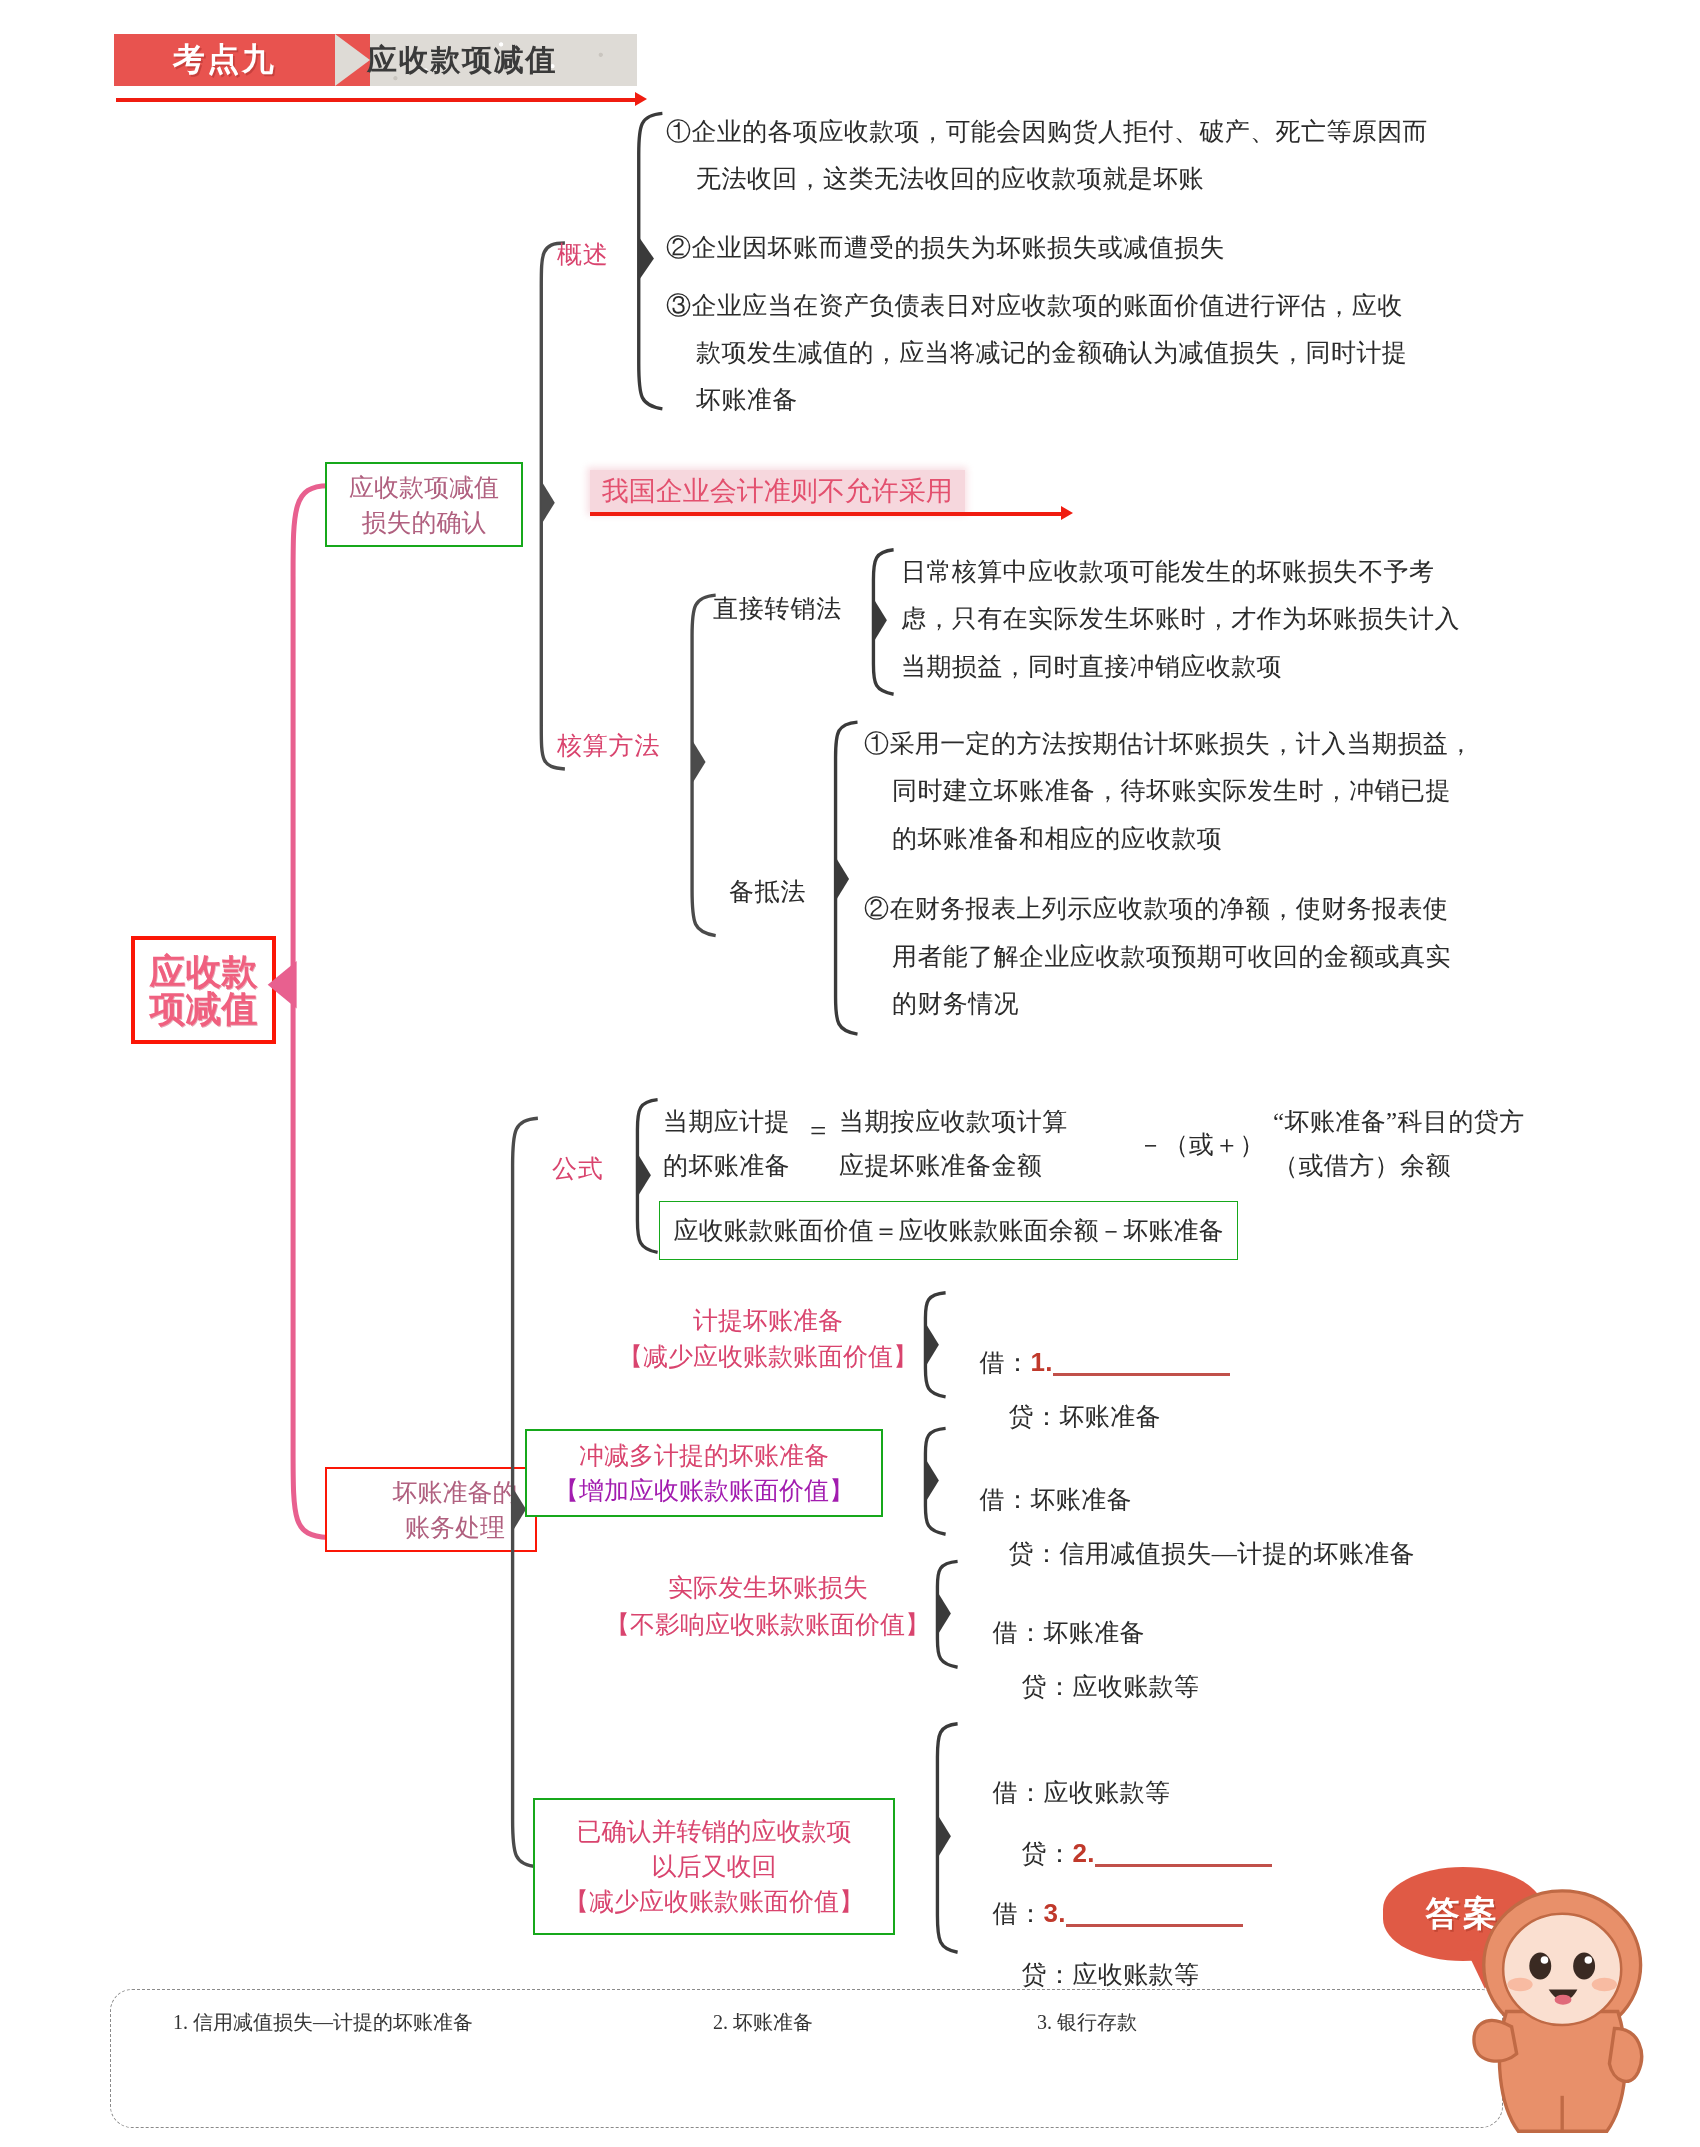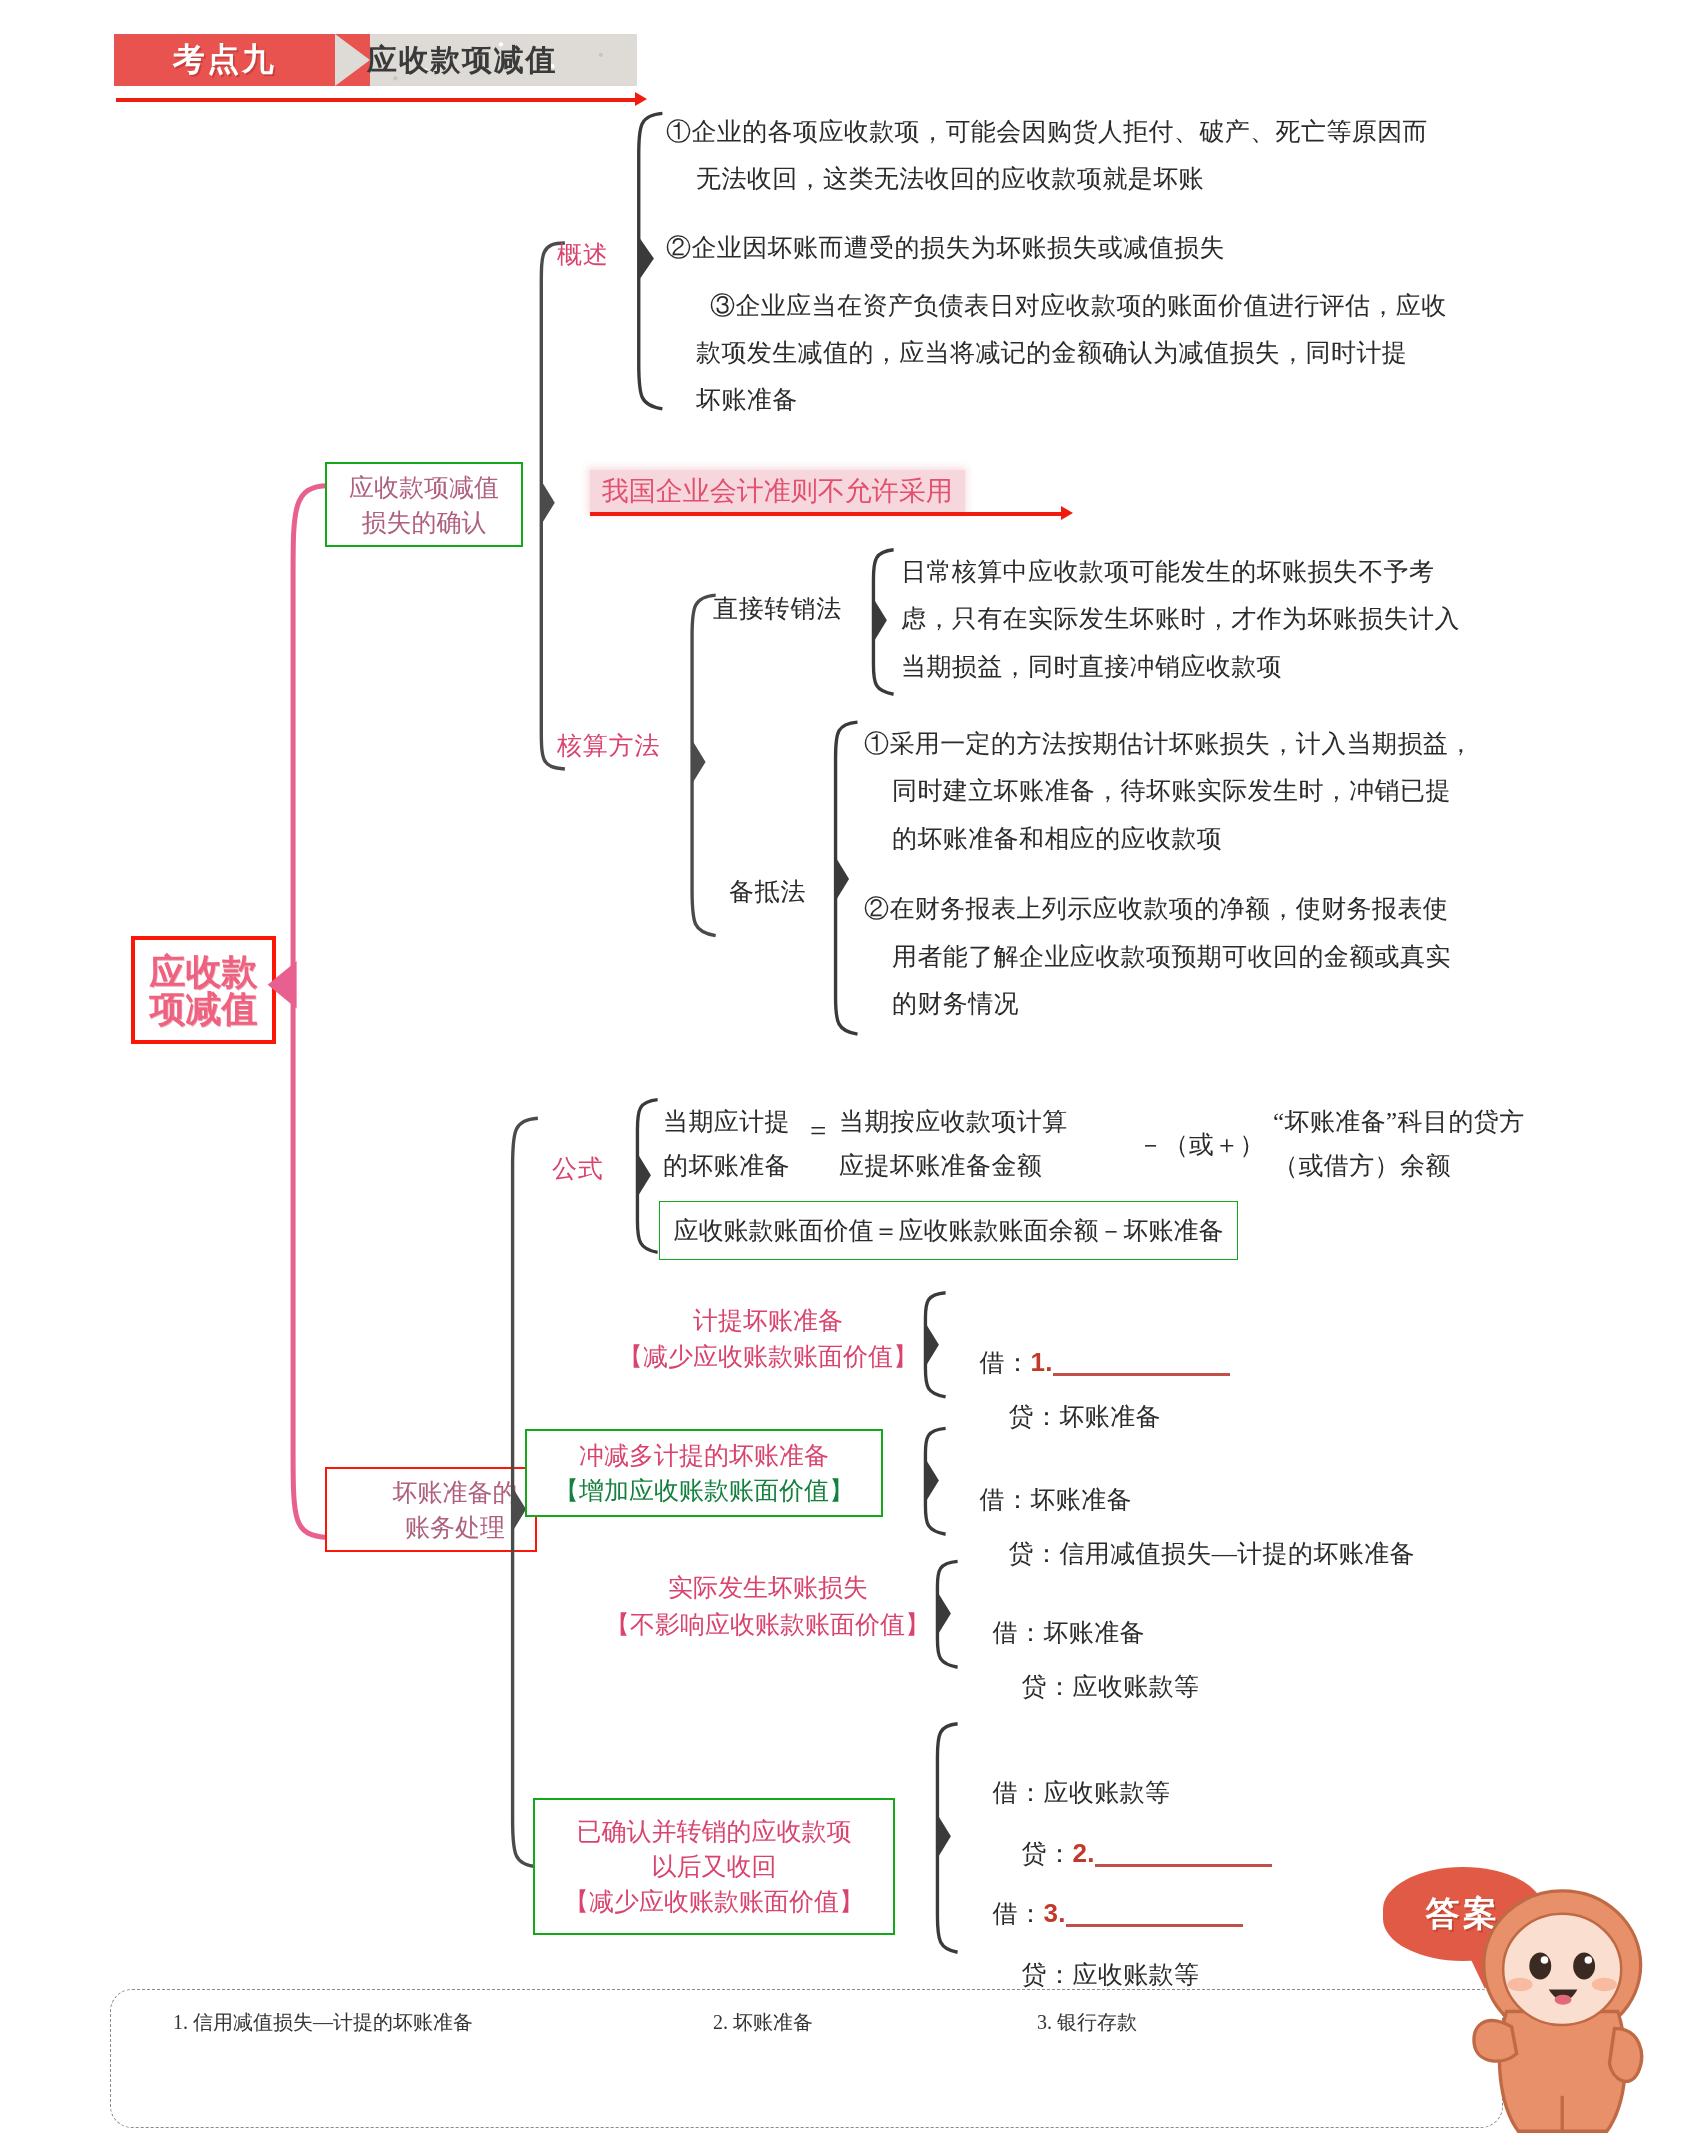--- a/index.html
+++ b/index.html
@@ -131,21 +131,21 @@
   <svg class="abs" style="left:620px;top:110px;" width="51" height="304" viewBox="0 0 60 360">
     <path d="M 50 4 C 24 6, 22 18, 22 52 L 22 300 C 22 340, 24 350, 50 354" stroke="#3a3a3a" stroke-width="4" fill="none"></path>
     <polygon points="22,150 40,176 22,202" fill="#3a3a3a"></polygon>
   </svg>
 
   <div class="abs body-text" style="left:666px;top:108px;">①企业的各项应收款项，可能会因购货人拒付、破产、死亡等原因而</div>
   <div class="abs body-text" style="left:696px;top:155px;">无法收回，这类无法收回的应收款项就是坏账</div>
 
   <div class="abs body-text" style="left:666px;top:224px;">②企业因坏账而遭受的损失为坏账损失或减值损失</div>
 
-  <div class="abs body-text" style="left:666px;top:282px;margin-left:44px;">③企业应当在资产负债表日对应收款项的账面价值进行评估，应收</div>
+  <div class="abs body-text" style="left:666px;top:282px;">③企业应当在资产负债表日对应收款项的账面价值进行评估，应收</div>
   <div class="abs body-text" style="left:696px;top:329px;">款项发生减值的，应当将减记的金额确认为减值损失，同时计提</div>
   <div class="abs body-text" style="left:696px;top:376px;">坏账准备</div>
 
   <div class="abs pinklbl" style="left:557px;top:729px;">核算方法</div>
 
   <svg class="abs" style="left:675px;top:590px;" width="51" height="354" viewBox="0 0 60 420">
     <path d="M 48 6 C 22 8, 20 20, 20 54 L 20 356 C 20 396, 22 406, 48 410" stroke="#4b4b4b" stroke-width="4" fill="none"></path>
     <polygon points="20,178 36,204 20,230" fill="#4b4b4b"></polygon>
   </svg>
 
@@ -213,21 +213,21 @@
   </svg>
   <div class="abs body-text" style="left:953px;top:1292px;">
     <span>借：</span><span class="numred">1.</span><span class="blank"></span>
   </div>
   <div class="abs body-text" style="left:982px;top:1346px;">
     <span>贷：</span><span>坏账准备</span>
   </div>
 
   <div class="abs nodebox" style="left:525px;top:1429px;width:354px;height:84px;">
     <div class="ln" style="color:#d9446e;">冲减多计提的坏账准备</div>
-    <div class="ln" style="color:#15803d;">【增加应收账款账面价值】</div>
+    <div class="ln" style="color:#a21caf;">【增加应收账款账面价值】</div>
   </div>
   <svg class="abs" style="left:912px;top:1425px;" width="42" height="111" viewBox="0 0 50 132">
     <path d="M 40 4 C 18 6, 16 14, 16 34 L 16 96 C 16 118, 18 126, 40 130" stroke="#3a3a3a" stroke-width="4" fill="none"></path>
     <polygon points="16,40 32,66 16,92" fill="#3a3a3a"></polygon>
   </svg>
   <div class="abs body-text" style="left:953px;top:1429px;">
     <span>借：</span><span>坏账准备</span>
   </div>
   <div class="abs body-text" style="left:982px;top:1483px;">
     <span>贷：</span><span>信用减值损失—计提的坏账准备</span>

